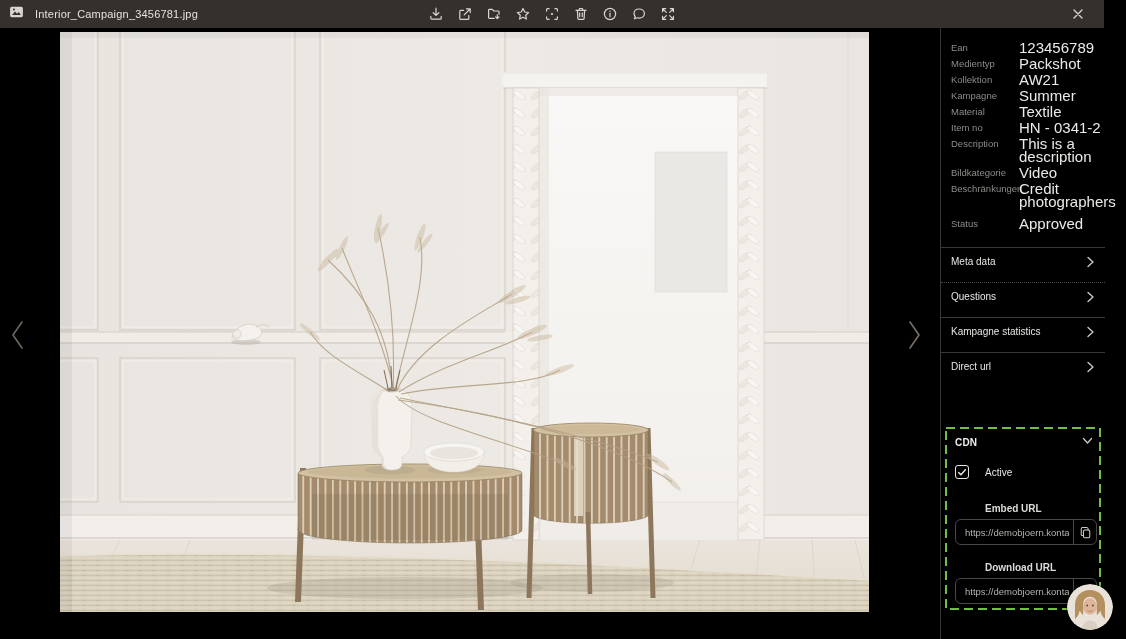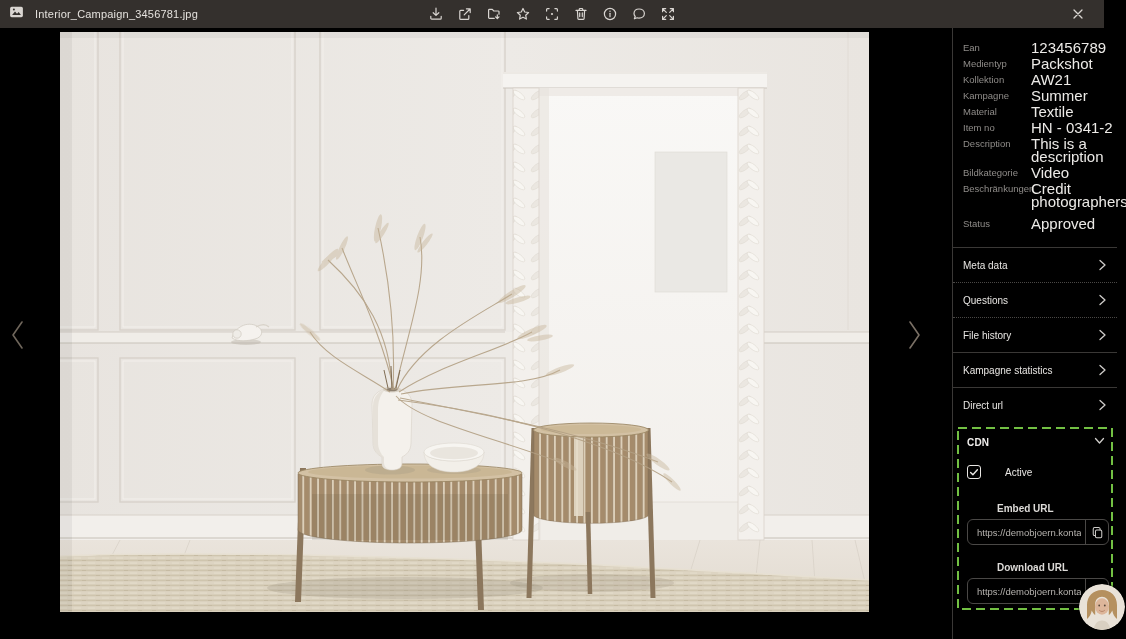--- a/index.html
+++ b/index.html
@@ -15,39 +15,39 @@
   .tb-btn svg{display:block;}
   .tb-close{position:absolute;right:14px;top:2px;}
 
   
   .viewer-img{position:absolute;left:60px;top:32px;width:809px;height:580px;}
   .nav-btn{position:absolute;top:317px;width:26px;height:36px;display:flex;align-items:center;justify-content:center;cursor:pointer;}
   .nav-prev{left:5px;}
   .nav-next{left:901px;}
 
   
-  .panel{position:absolute;left:940px;top:28px;width:164px;height:611px;border-left:1px solid #3a3836;background:#000;margin-left:12px;}
+  .panel{position:absolute;left:940px;top:28px;width:164px;height:611px;border-left:1px solid #3a3836;background:#000;}
   .fields{position:absolute;left:10px;top:13px;width:150px;}
   .field-row{display:flex;margin-bottom:3px;}
   .field-label{width:68px;font-size:9.5px;line-height:13px;color:#8f8c89;padding-right:4px;box-sizing:border-box;}
   .field-value{width:82px;font-size:15px;line-height:13px;color:#eceae7;}
   .field-value.link{text-decoration:underline;cursor:pointer;}
   .field-row.tall{margin-bottom:9px;}
 
   .sections{position:absolute;left:0;top:219px;width:164px;}
-  .section-row{position:relative;height:35px;display:flex;align-items:center;justify-content:space-between;padding:0 10px;box-sizing:border-box;cursor:pointer;border-top:1px solid #3a3836;}
+  .section-row{position:relative;height:35px;display:flex;align-items:flex-start;justify-content:space-between;padding:8px 10px;box-sizing:border-box;cursor:pointer;border-top:1px solid #3a3836;}
   .section-row.dotted{border-top:1px dotted #4a4846;}
   .section-label{font-size:10px;color:#e8e6e3;}
 
   
   .cdn-box{position:absolute;left:4px;top:399px;width:156px;height:183px;}
   .cdn-border{position:absolute;left:0;top:0;pointer-events:none;}
   .cdn-head{position:absolute;left:10px;right:8px;top:10px;display:flex;align-items:flex-start;justify-content:space-between;cursor:pointer;}
   .cdn-title{font-size:10px;font-weight:bold;color:#f0eeec;letter-spacing:.2px;}
-  .cdn-active{position:absolute;left:10px;top:38px;display:flex;align-items:center;gap:24px;cursor:pointer;}
+  .cdn-active{position:absolute;left:10px;top:38px;display:flex;align-items:center;gap:16px;cursor:pointer;}
   .checkbox{width:14px;height:14px;border:1.4px solid #e8e6e3;border-radius:3px;display:flex;align-items:center;justify-content:center;box-sizing:border-box;}
   .cdn-active-label{font-size:10px;color:#e8e6e3;}
   .cdn-label{position:absolute;left:10px;font-size:10px;font-weight:bold;color:#dddbd8;padding-left:30px;}
   .url-wrap{position:absolute;left:10px;width:142px;height:26px;border:1px solid #4a4846;border-radius:6px;display:flex;box-sizing:border-box;background:#000;}
   .url-input{flex:1;min-width:0;background:transparent;border:none;outline:none;color:#b5b2ae;font-size:9.5px;font-family:"Liberation Sans",sans-serif;padding:0 4px 0 9px;}
   .copy-btn{width:22px;border-left:1px solid #4a4846;display:flex;align-items:center;justify-content:center;cursor:pointer;}
 
   .avatar{position:absolute;left:126px;top:556px;width:46px;height:46px;border-radius:50%;overflow:hidden;cursor:pointer;z-index:5;box-shadow:0 0 0 1px rgba(0,0,0,.4);}
 </style>
 </head>
@@ -371,26 +371,20 @@
         <svg width="9" height="12" viewBox="0 0 9 12" fill="none" stroke="#cfcdca" stroke-width="1.3" stroke-linecap="round" stroke-linejoin="round">
             <path d="M2 1.5 7 6 2 10.5"></path>
           </svg>
       </div>
       <div class="section-row dotted">
         <span class="section-label">Questions</span>
         <svg width="9" height="12" viewBox="0 0 9 12" fill="none" stroke="#cfcdca" stroke-width="1.3" stroke-linecap="round" stroke-linejoin="round">
             <path d="M2 1.5 7 6 2 10.5"></path>
           </svg>
       </div>
-      <div class="section-row dotted">
-        <span class="section-label">File history</span>
-        <svg width="9" height="12" viewBox="0 0 9 12" fill="none" stroke="#cfcdca" stroke-width="1.3" stroke-linecap="round" stroke-linejoin="round">
-            <path d="M2 1.5 7 6 2 10.5"></path>
-          </svg>
-      </div>
       <div class="section-row">
         <span class="section-label">Kampagne statistics</span>
         <svg width="9" height="12" viewBox="0 0 9 12" fill="none" stroke="#cfcdca" stroke-width="1.3" stroke-linecap="round" stroke-linejoin="round">
             <path d="M2 1.5 7 6 2 10.5"></path>
           </svg>
       </div>
       <div class="section-row">
         <span class="section-label">Direct url</span>
         <svg width="9" height="12" viewBox="0 0 9 12" fill="none" stroke="#cfcdca" stroke-width="1.3" stroke-linecap="round" stroke-linejoin="round">
             <path d="M2 1.5 7 6 2 10.5"></path>

